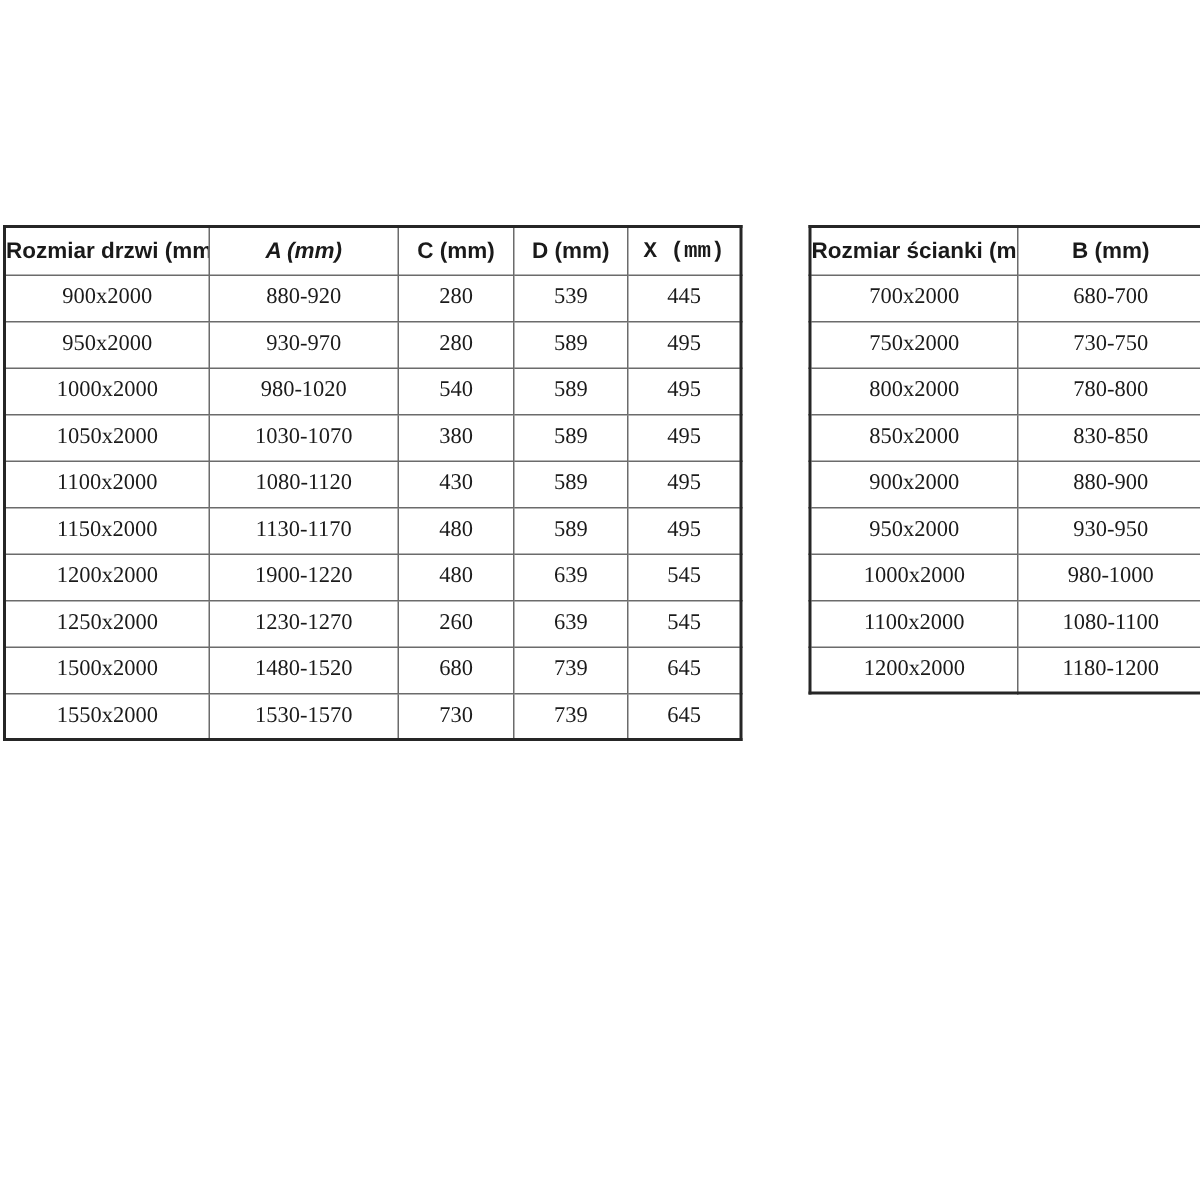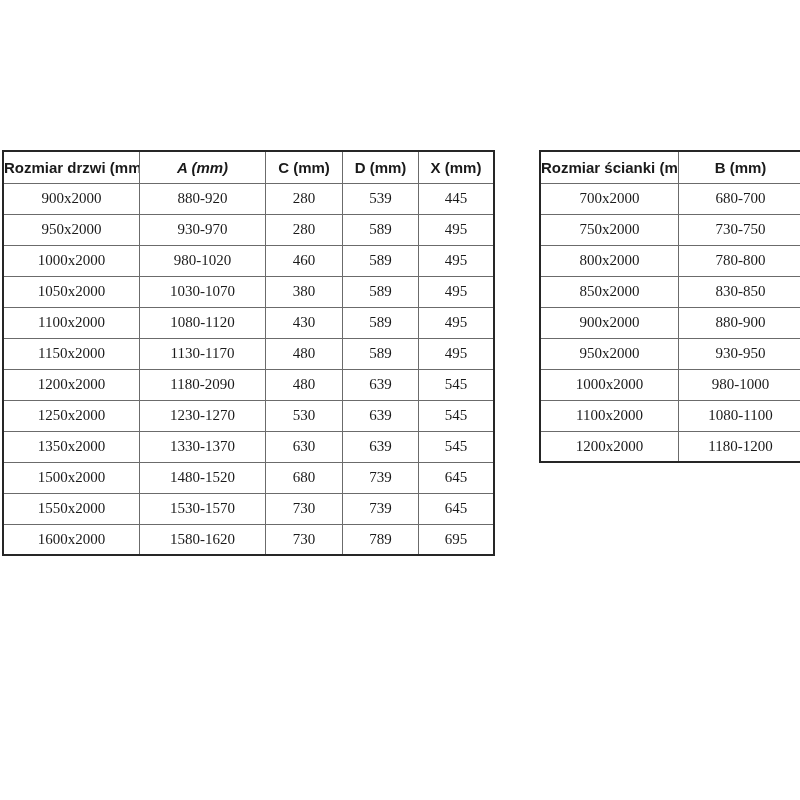--- a/index.html
+++ b/index.html
@@ -38,21 +38,21 @@
   }
   table.dim-table thead tr { height: 32px; }
   table.dim-table tbody tr { height: 31px; font-family: Liberation Serif, serif; }
   table.dim-table th { font-weight: bold; }
 
   table.door-table { left: 2px; width: 485px; }
   table.door-table th:nth-child(1) { width: 135px; }
   table.door-table th:nth-child(2) { width: 125px; font-style: italic; }
   table.door-table th:nth-child(3) { width: 76px; }
   table.door-table th:nth-child(4) { width: 75px; }
-  table.door-table th:nth-child(5) { width: 74px; }
+  table.door-table th:nth-child(5) { width: 74px; font-family: Liberation Mono, monospace; }
 
   table.wall-table { left: 539px; width: 260px; }
   table.wall-table th:nth-child(1) { width: 137px; }
   table.wall-table th:nth-child(2) { width: 123px; }
 </style>
 </head>
 <body>
 
 <div class="page">
 
@@ -77,21 +77,21 @@
         <tr>
           <td>950x2000</td>
           <td>930-970</td>
           <td>280</td>
           <td>589</td>
           <td>495</td>
         </tr>
         <tr>
           <td>1000x2000</td>
           <td>980-1020</td>
-          <td>460</td>
+          <td>540</td>
           <td>589</td>
           <td>495</td>
         </tr>
         <tr>
           <td>1050x2000</td>
           <td>1030-1070</td>
           <td>380</td>
           <td>589</td>
           <td>495</td>
         </tr>
@@ -104,59 +104,45 @@
         </tr>
         <tr>
           <td>1150x2000</td>
           <td>1130-1170</td>
           <td>480</td>
           <td>589</td>
           <td>495</td>
         </tr>
         <tr>
           <td>1200x2000</td>
-          <td>1180-2090</td>
+          <td>1900-1220</td>
           <td>480</td>
           <td>639</td>
           <td>545</td>
         </tr>
         <tr>
           <td>1250x2000</td>
           <td>1230-1270</td>
-          <td>530</td>
-          <td>639</td>
-          <td>545</td>
-        </tr>
-        <tr>
-          <td>1350x2000</td>
-          <td>1330-1370</td>
-          <td>630</td>
+          <td>260</td>
           <td>639</td>
           <td>545</td>
         </tr>
         <tr>
           <td>1500x2000</td>
           <td>1480-1520</td>
           <td>680</td>
           <td>739</td>
           <td>645</td>
         </tr>
         <tr>
           <td>1550x2000</td>
           <td>1530-1570</td>
           <td>730</td>
           <td>739</td>
           <td>645</td>
-        </tr>
-        <tr>
-          <td>1600x2000</td>
-          <td>1580-1620</td>
-          <td>730</td>
-          <td>789</td>
-          <td>695</td>
         </tr>
       </tbody>
   </table>
 
   <table class="dim-table wall-table">
     <thead>
         <tr>
           <th>Rozmiar ścianki (mm)</th>
           <th>B (mm)</th>
         </tr>

